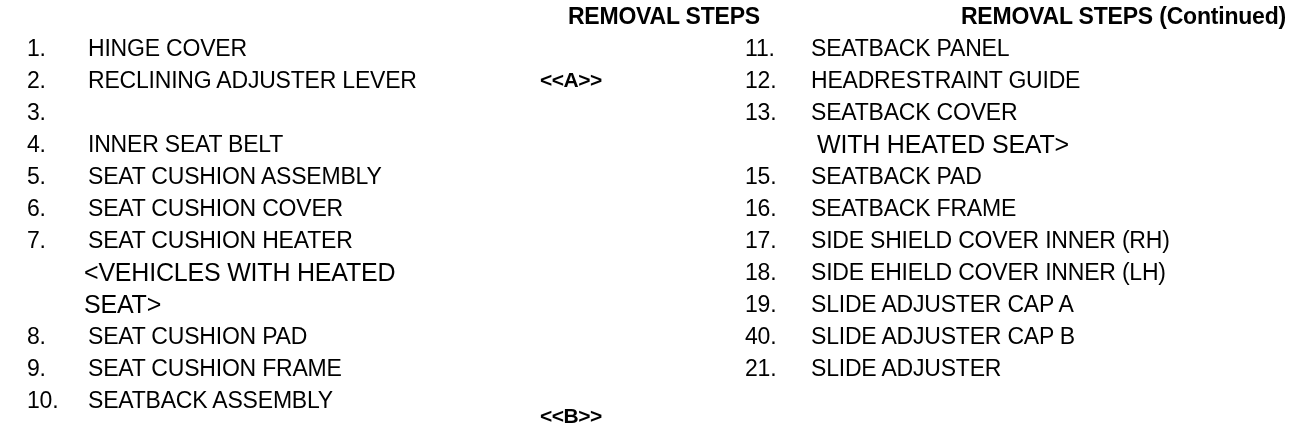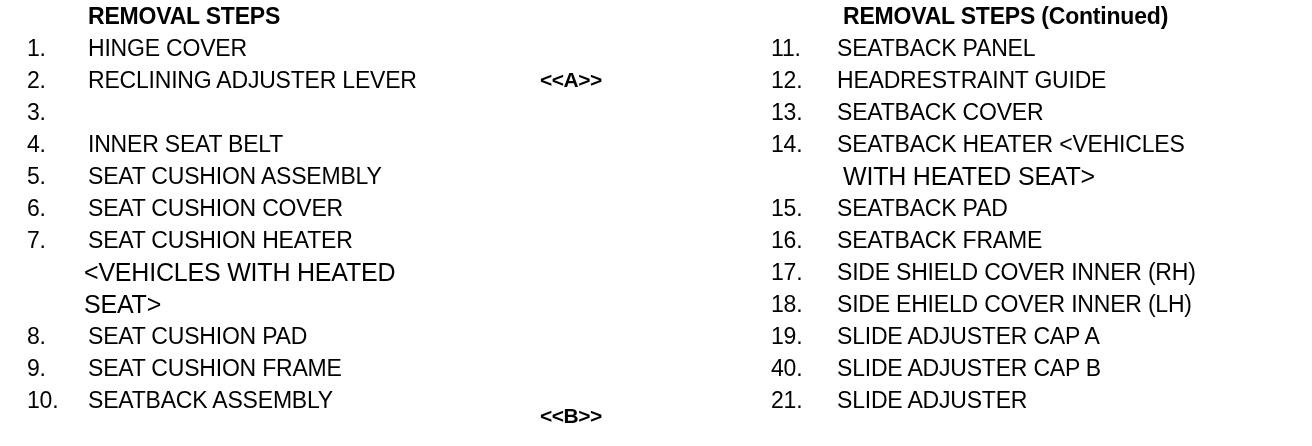--- a/index.html
+++ b/index.html
@@ -22,30 +22,31 @@
     height: 446px;
     background: #ffffff;
   }
 
   
   .column {
     position: absolute;
     top: 0;
   }
   .column-left  { left: 0px;   width: 760px; }
-  .column-right { left: 760px; width: 552px; }
+  .column-right { left: 734px; width: 552px; }
 
   
   .col-header {
     font-size: 23px;
     font-weight: bold;
     line-height: 32px;
     height: 32px;
     white-space: nowrap;
     letter-spacing: -0.2px;
+    text-align: right;
   }
   .column-left  .col-header { padding-left: 88px; }
   .column-right .col-header { padding-left: 83px; }
 
   
   .steps {
     list-style: none;
     margin: 0;
     padding: 0;
   }
@@ -156,24 +157,20 @@
           <span class="step-text">SEATBACK PANEL</span>
         </li>
         <li class="step-row">
           <span class="step-num">12.</span>
           <span class="step-text">HEADRESTRAINT GUIDE</span>
         </li>
         <li class="step-row">
           <span class="step-num">13.</span>
           <span class="step-text">SEATBACK COVER</span>
         </li>
-        <li class="step-row">
-          <span class="step-num">14.</span>
-          <span class="step-text">SEATBACK HEATER &lt;VEHICLES</span>
-        </li>
         <li class="step-cont">
           <span>WITH HEATED SEAT&gt;</span>
         </li>
         <li class="step-row">
           <span class="step-num">15.</span>
           <span class="step-text">SEATBACK PAD</span>
         </li>
         <li class="step-row">
           <span class="step-num">16.</span>
           <span class="step-text">SEATBACK FRAME</span>

